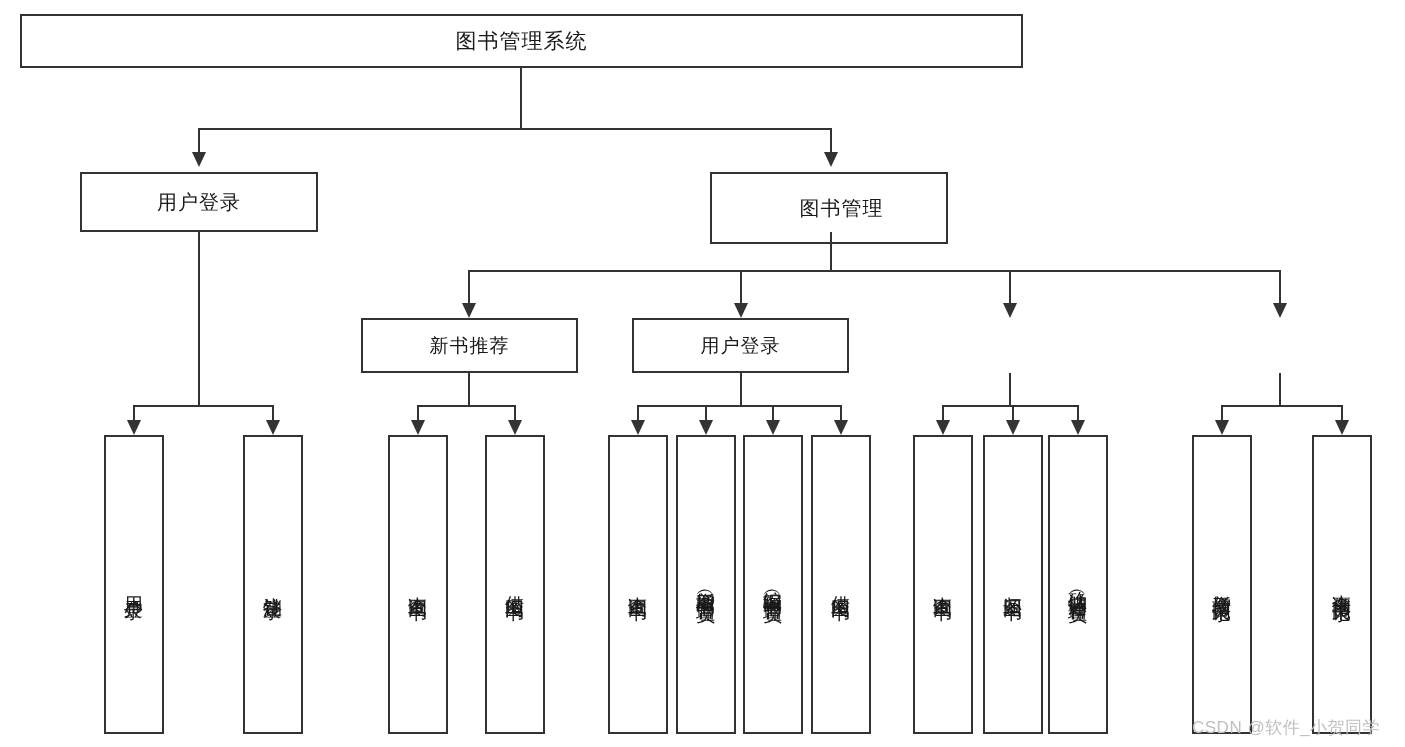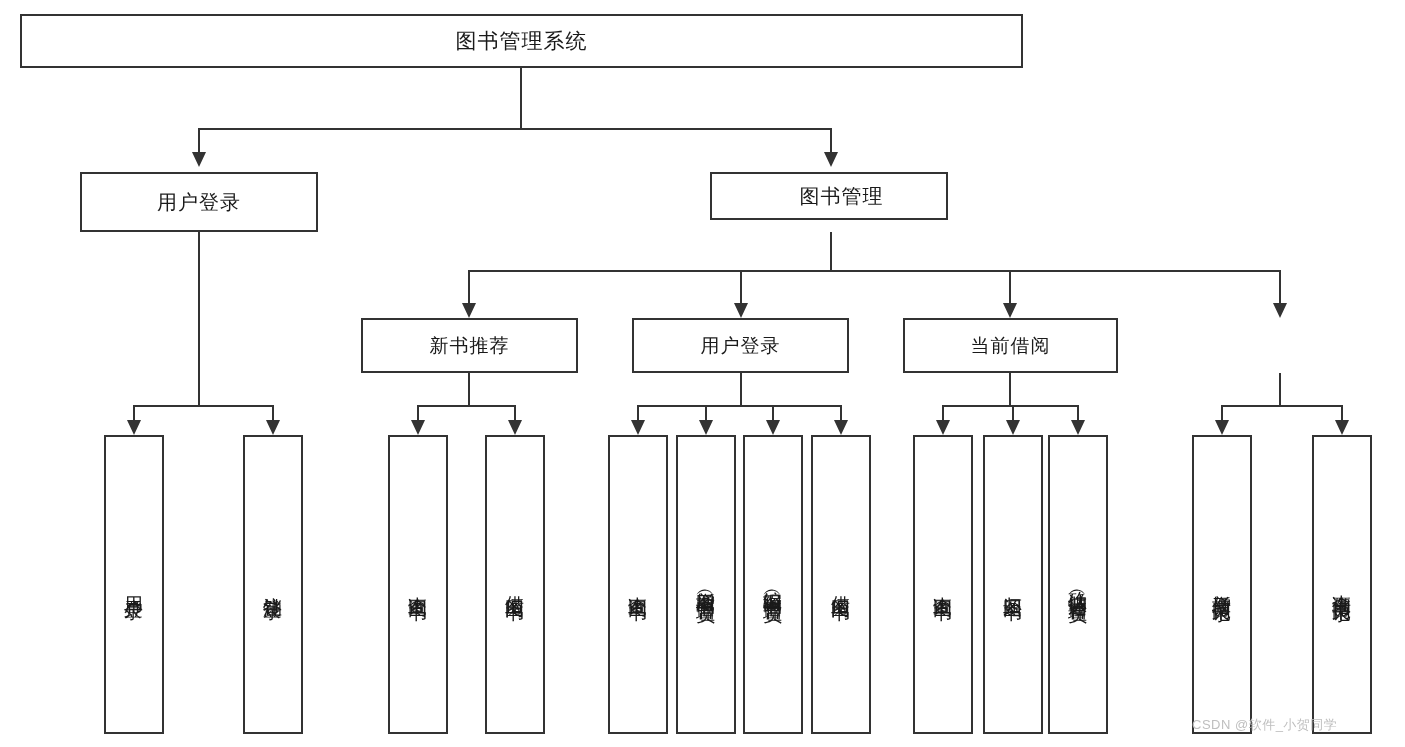--- a/index.html
+++ b/index.html
@@ -64,21 +64,21 @@
     position: absolute;
     width: 0;
     height: 0;
     border-left: 7px solid transparent;
     border-right: 7px solid transparent;
     border-top: 15px solid #333333;
   }
   .watermark {
     position: absolute;
     color: #bfbfbf;
-    font-size: 13px;
+    font-size: 17px;
     white-space: nowrap;
     letter-spacing: 0.5px;
   }
 </style>
 </head>
 <body>
 
 <div id="canvas">
 
   <div class="node root" style="left: 20px; top: 14px; width: 1003px; height: 54px;">
@@ -88,21 +88,21 @@
   <div class="edge v" style="left:520px; top:68px; height:60px;"></div>
   <div class="edge h" style="left:198px; top:128px; width:634px;"></div>
   <div class="edge v" style="left:198px; top:128px; height:24px;"></div>
   <div class="edge v" style="left:830px; top:128px; height:24px;"></div>
   <div class="arrow" style="left:192px; top:152px;"></div>
   <div class="arrow" style="left:824px; top:152px;"></div>
 
   <div class="node level1" style="left: 80px; top: 172px; width: 238px; height: 60px;">
     <span class="htext">用户登录</span>
   </div>
-  <div class="node level1" style="left: 710px; top: 172px; width: 238px; height: 48px; padding-left: 25px;">
+  <div class="node level1" style="left: 710px; top: 172px; width: 238px; height: 72px; padding-left: 25px;">
     <span class="htext">图书管理</span>
   </div>
 
   <div class="edge v" style="left:198px; top:232px; height:173px;"></div>
   <div class="edge h" style="left:133px; top:405px; width:140px;"></div>
   <div class="edge v" style="left:133px; top:405px; height:15px;"></div>
   <div class="edge v" style="left:272px; top:405px; height:15px;"></div>
   <div class="arrow" style="left:127px; top:420px;"></div>
   <div class="arrow" style="left:266px; top:420px;"></div>
 
@@ -116,23 +116,20 @@
   <div class="arrow" style="left:734px; top:303px;"></div>
   <div class="arrow" style="left:1003px; top:303px;"></div>
   <div class="arrow" style="left:1273px; top:303px;"></div>
 
   <div class="node level2" style="left: 361px; top: 318px; width: 217px; height: 55px;">
     <span class="htext">新书推荐</span>
   </div>
   <div class="node level2" style="left: 632px; top: 318px; width: 217px; height: 55px;">
     <span class="htext">用户登录</span>
   </div>
-  <div class="node level2" style="left: 903px; top: 318px; width: 215px; height: 55px;">
-    <span class="htext">当前借阅</span>
-  </div>
 
   <div class="edge v" style="left:468px; top:373px; height:32px;"></div>
   <div class="edge h" style="left:417px; top:405px; width:98px;"></div>
   <div class="edge v" style="left:417px; top:405px; height:15px;"></div>
   <div class="edge v" style="left:514px; top:405px; height:15px;"></div>
   <div class="arrow" style="left:411px; top:420px;"></div>
   <div class="arrow" style="left:508px; top:420px;"></div>
 
   <div class="edge v" style="left:740px; top:373px; height:32px;"></div>
   <div class="edge h" style="left:637px; top:405px; width:205px;"></div>

